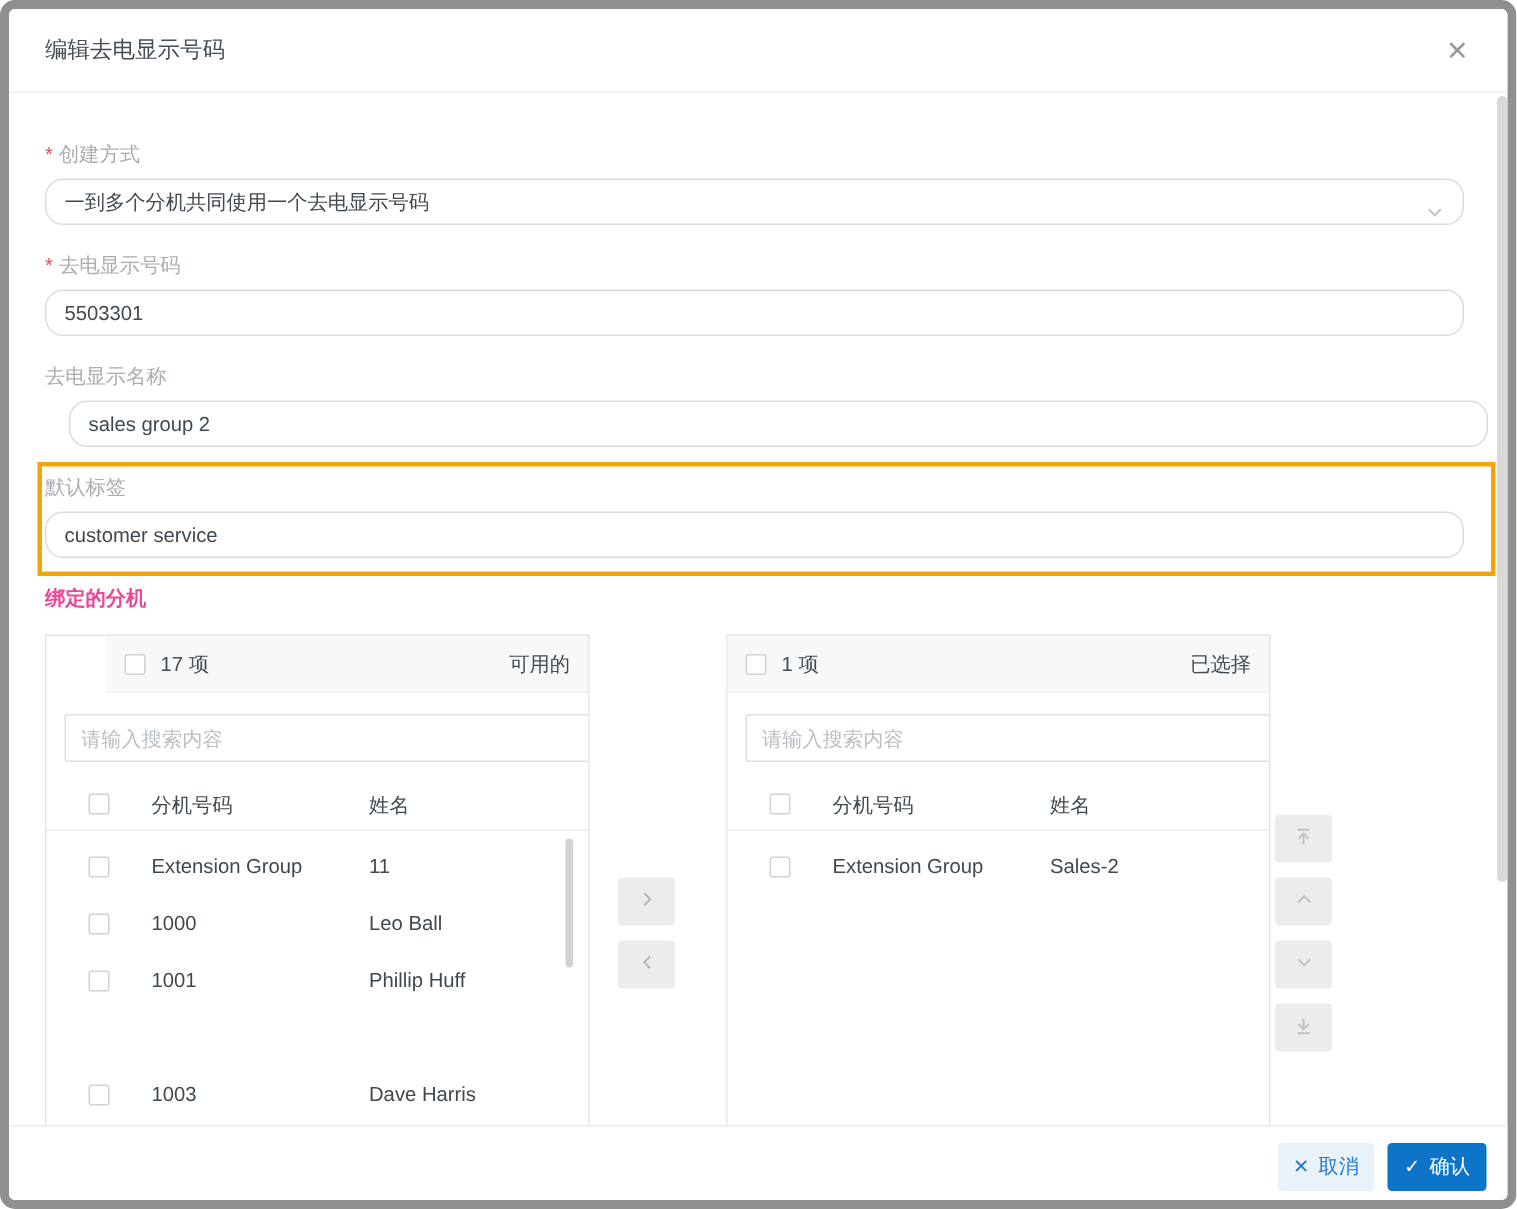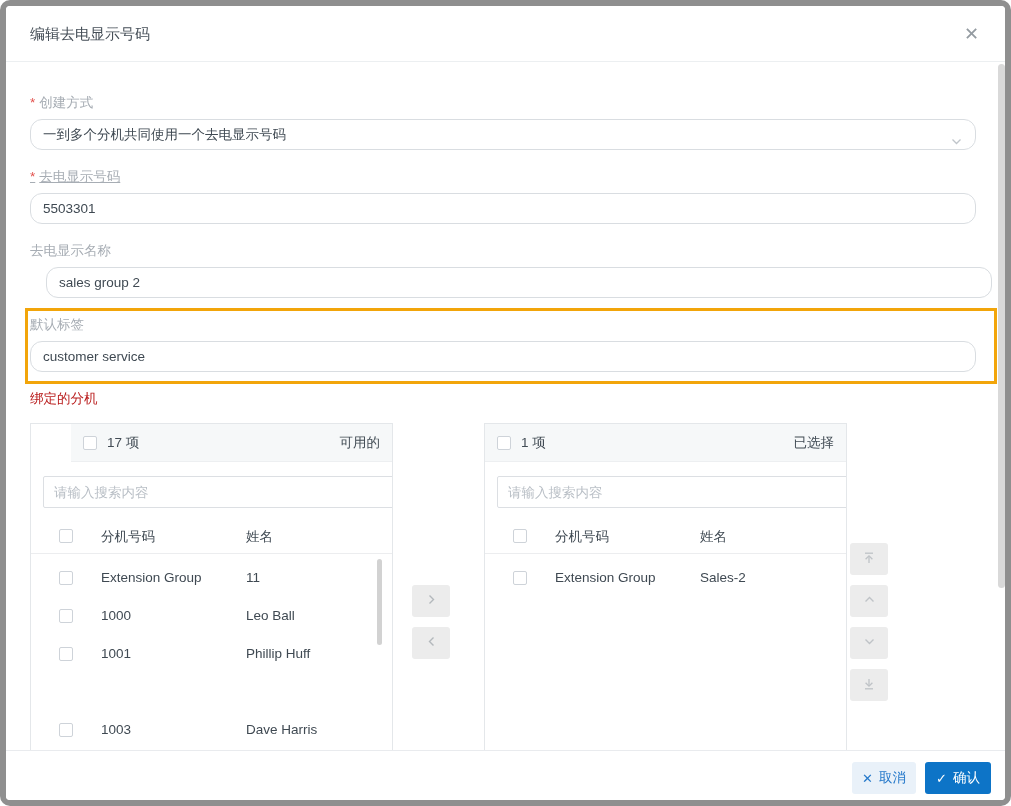--- a/index.html
+++ b/index.html
@@ -27,21 +27,21 @@
     font-size:13.5px; color:#3f4952; font-family:inherit;
     padding:0 34px 0 12px; outline:none;
   }
   .fselect { line-height:29px; cursor:pointer; }
   .fselect .chev { position:absolute; right:12px; top:9px; }
   .tinput::placeholder { color:#b9bfc6; }
   .hl {
     position:absolute; left:19px; top:302px; width:972px; height:76px;
     border:3px solid #f2a50a; pointer-events:none; z-index:5;
   }
-  .sect { position:absolute; left:24px; top:384px; font-size:13.5px; font-weight:normal; color:#b91c1c; }
+  .sect { position:absolute; left:24px; top:384px; font-size:13.5px; font-weight:bold; color:#ec4899; }
   
   .panel {
     position:absolute; top:417px; width:363px; height:327px;
     border:1px solid #e4e7ea; border-bottom:none; background:#fff; overflow:hidden;
   }
   .panel.pleft { left:24px;padding-left:40px; }
   .panel.pright { left:478px; }
   .phead { position:relative; height:38px; background:#f6f8f9; border-bottom:1px solid #edeff1; }
   .pcount { position:absolute; left:36px; top:0; line-height:37px; font-size:13.5px; color:#424c55; }
   .ptitle { position:absolute; right:12px; top:0; line-height:37px; font-size:13.5px; color:#424c55; }
@@ -97,21 +97,21 @@
   </div>
   <div class="fselect" style="top:113px;">
     <span>一到多个分机共同使用一个去电显示号码</span>
     <span class="chev">
       <svg width="13" height="13" viewBox="0 0 13 13">
           <path d="M2.5 4.5l4 4 4-4" fill="none" stroke="#c0c5ca" stroke-width="1.3"></path>
         </svg>
     </span>
   </div>
 
-  <div class="flabel" style="top:162px;text-decoration:underline;">
+  <div class="flabel" style="top:162px;">
     <span class="req">*</span><span>去电显示号码</span>
   </div>
   <input class="tinput" style="top: 187px;" value="5503301">
 
   <div class="flabel" style="top:236px;text-align:center;">
     <span>去电显示名称</span>
   </div>
   <input class="tinput" style="top: 261px; margin-left: 16px;" value="sales group 2">
 
   <div class="hl"></div>

